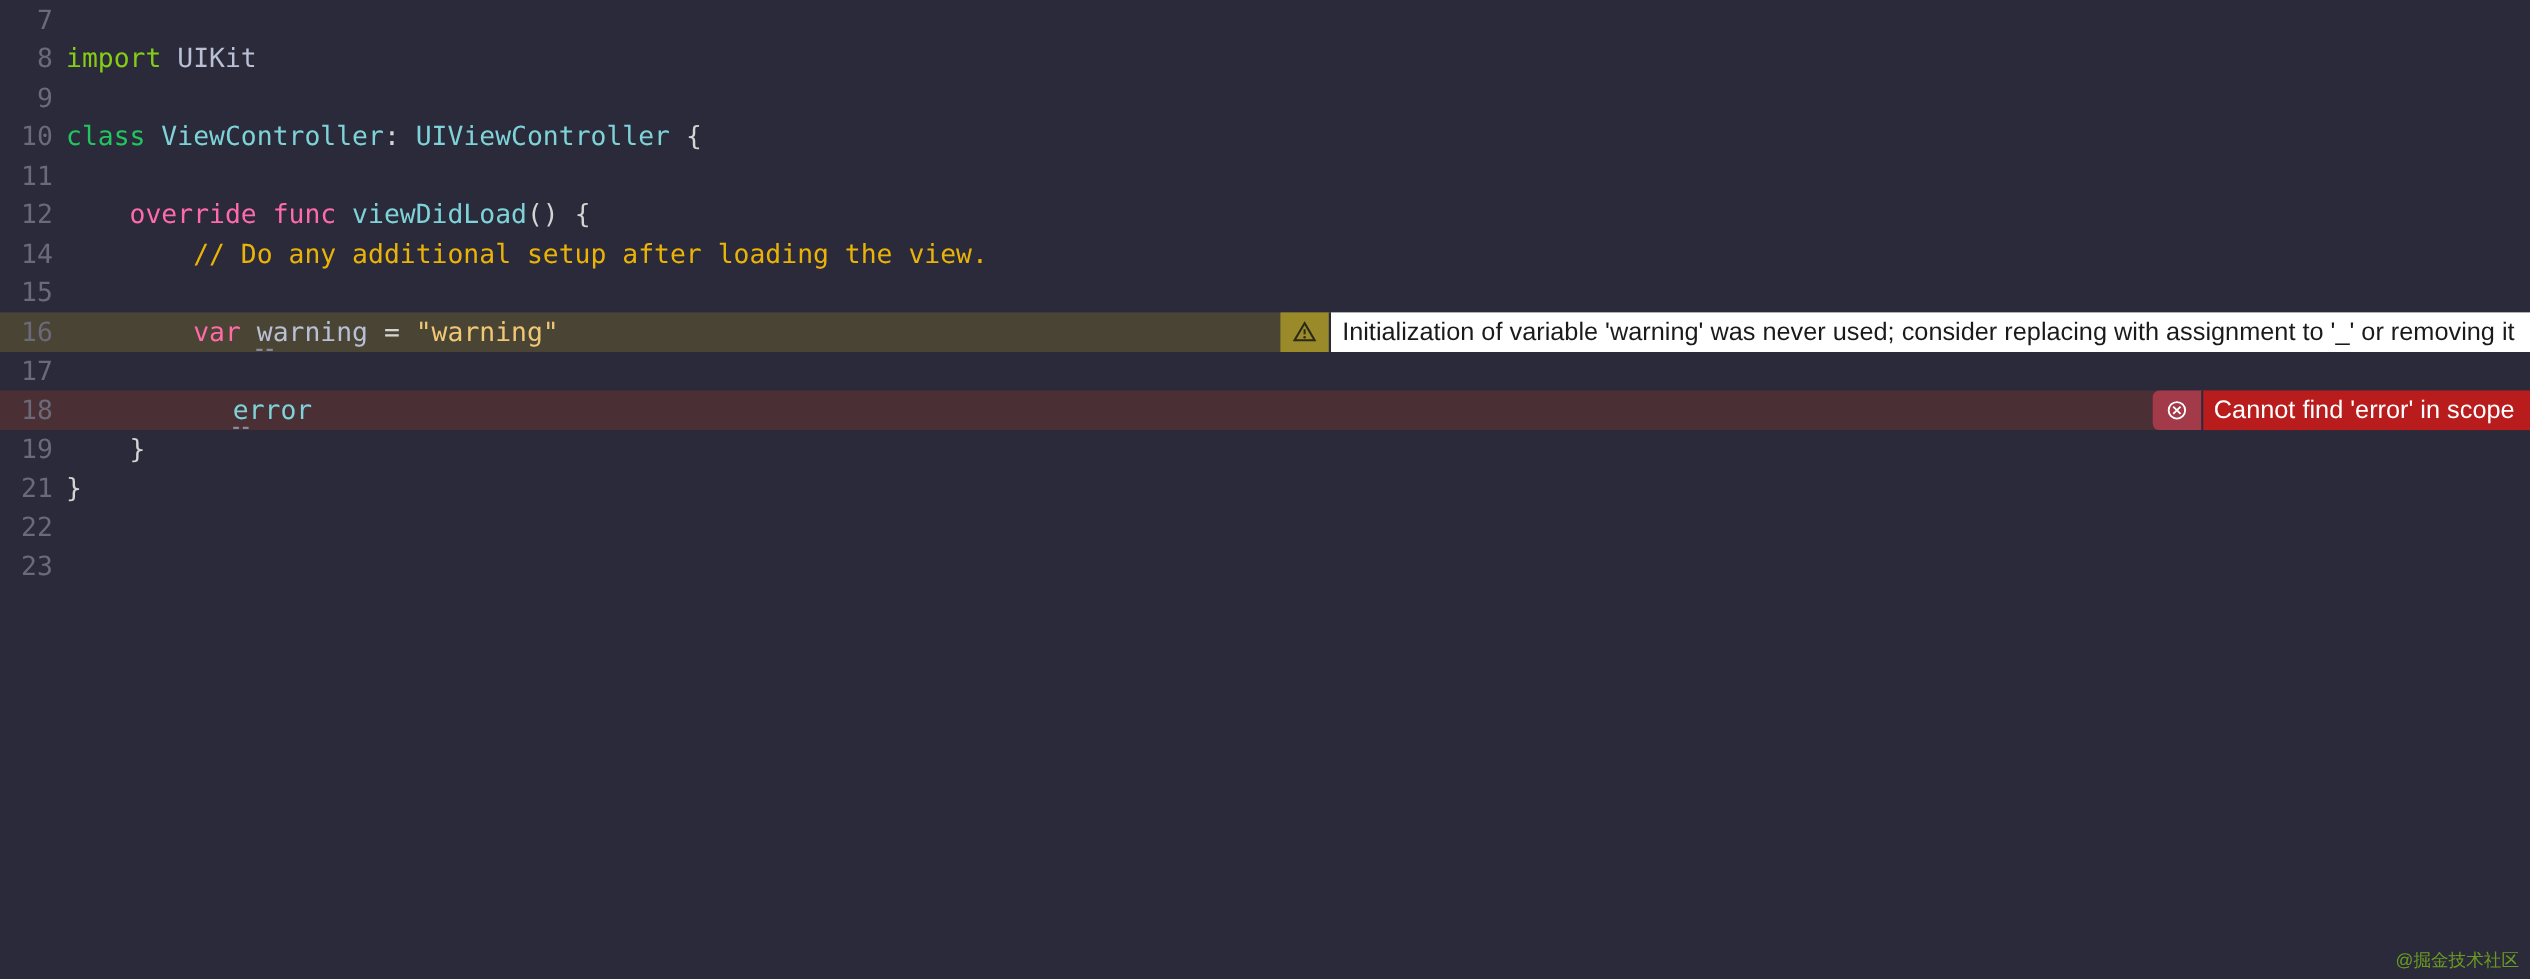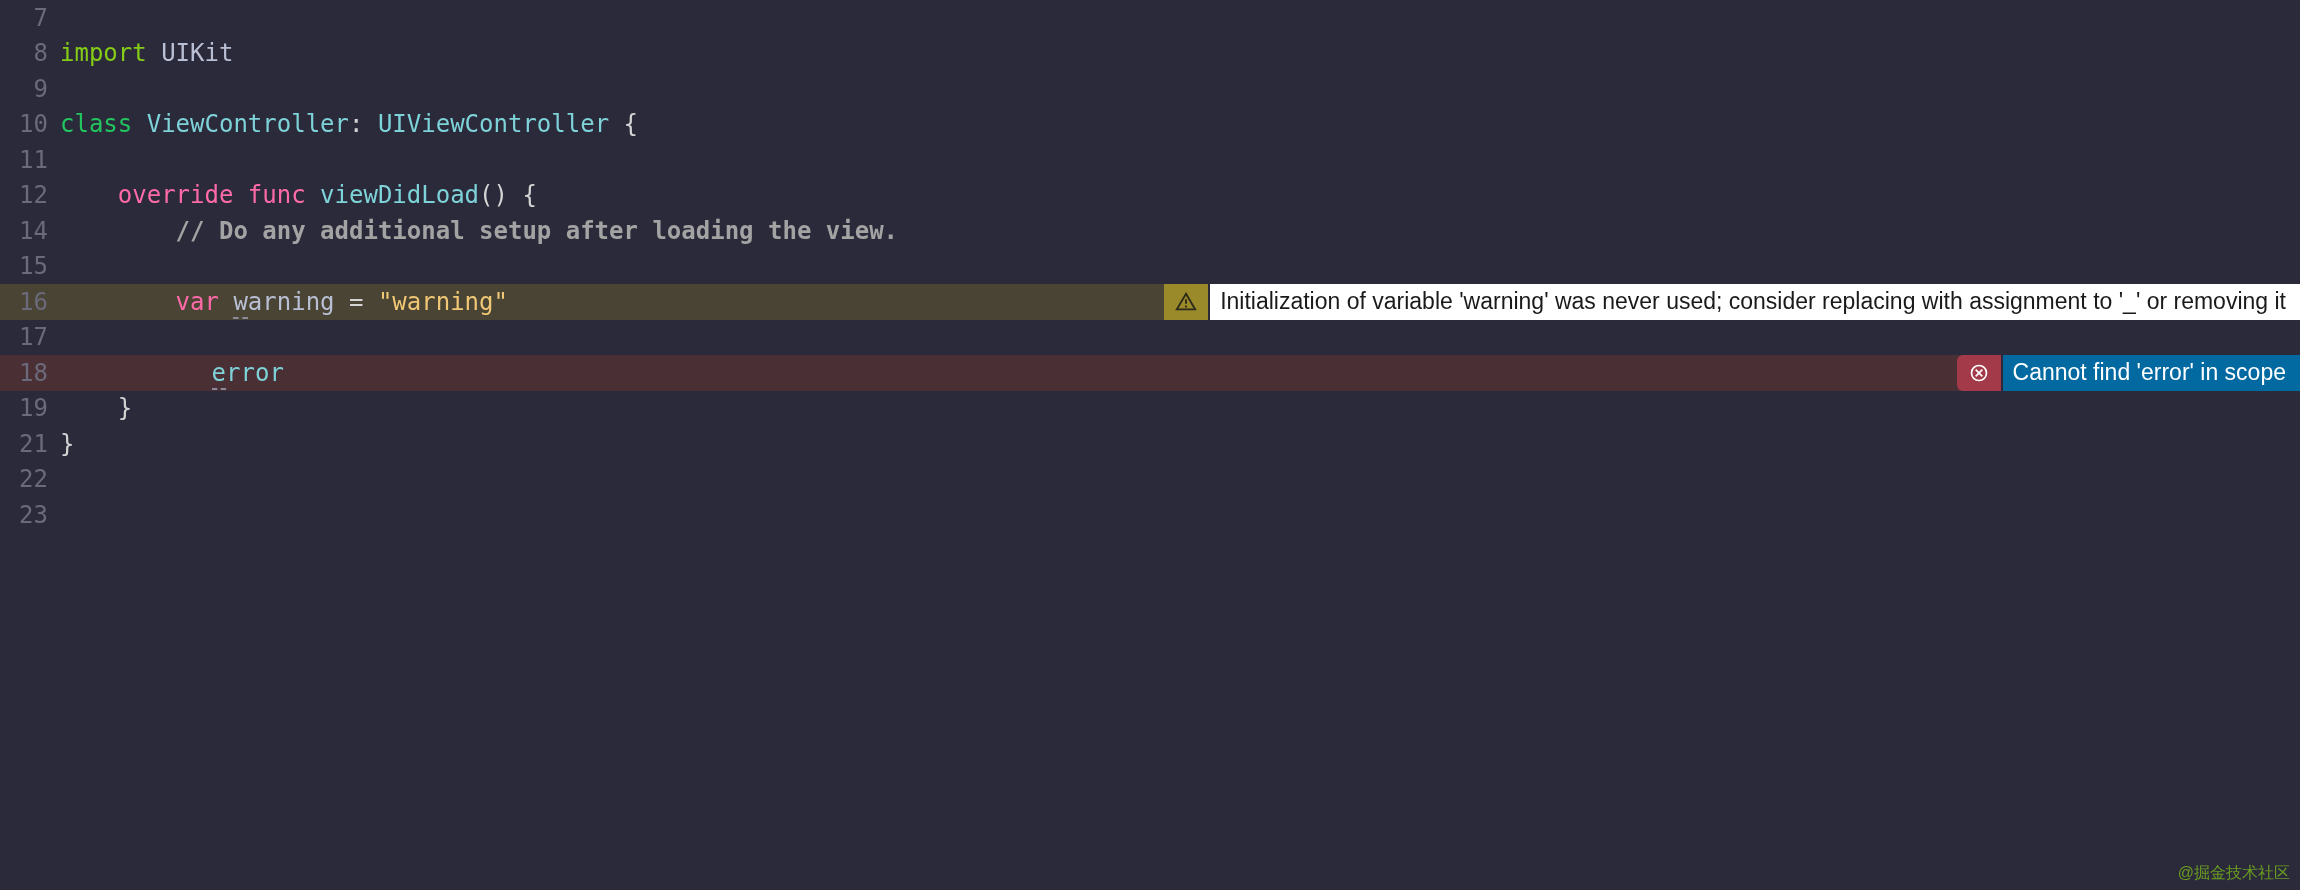--- a/index.html
+++ b/index.html
@@ -46,21 +46,21 @@
     .kw-func { color: #ff6aa8; }
     .kw-var { color: #ff6aa8; }
     .kw-super { color: #ff6aa8; }
     .type-name { color: #7ed3d9; }
     .type-ref { color: #7ed3d9; }
     .method-decl { color: #7ed3d9; }
     .method-call { color: #7ed3d9; }
     .identifier { color: #b9bfd4; }
     .punct { color: #d4d4d4; }
     .string { color: #f0c775; }
-    .comment { color: #a3a3a3; font-weight: bold; }
+    .comment { color: #eab308; }
     .underline-dash {
       border-bottom: 2px dashed #8a8a9a;
       padding-bottom: 1px;
     }
     .line-warning {
       background: #4a4434;
     }
     .line-error {
       background: #4a2f35;
       gap: 36px;
@@ -97,21 +97,21 @@
       width: 46px;
       height: 100%;
       display: flex;
       align-items: center;
       justify-content: center;
       border-right: 2px solid #2b2a3a;
       border-top-left-radius: 6px;
       border-bottom-left-radius: 6px;
     }
     .diag-error .diag-text {
-      background: #0369a1;
+      background: #b91c1c;
       color: #ffffff;
       font-family: -apple-system, BlinkMacSystemFont, 'Helvetica Neue', Arial, sans-serif;
       font-size: 23px;
       padding: 0 14px 0 10px;
       height: 100%;
       display: flex;
       align-items: center;
     }
     .watermark {
       position: absolute;

